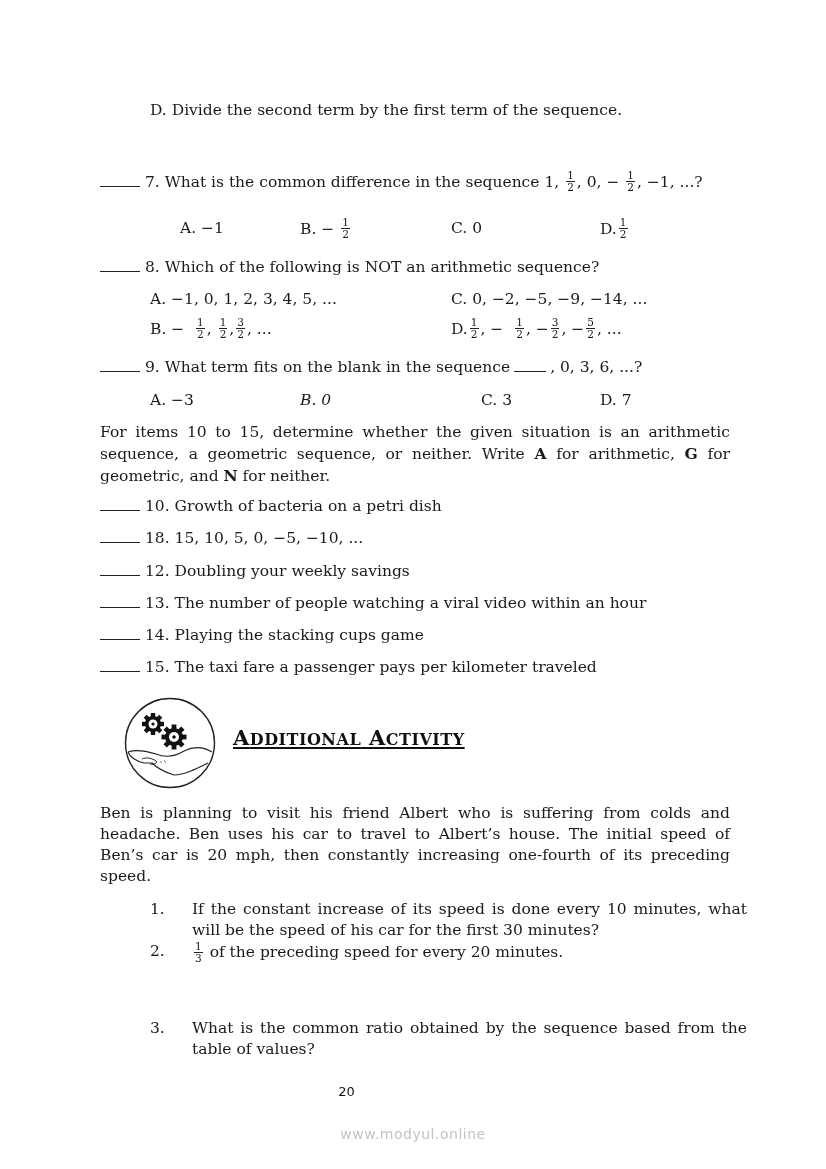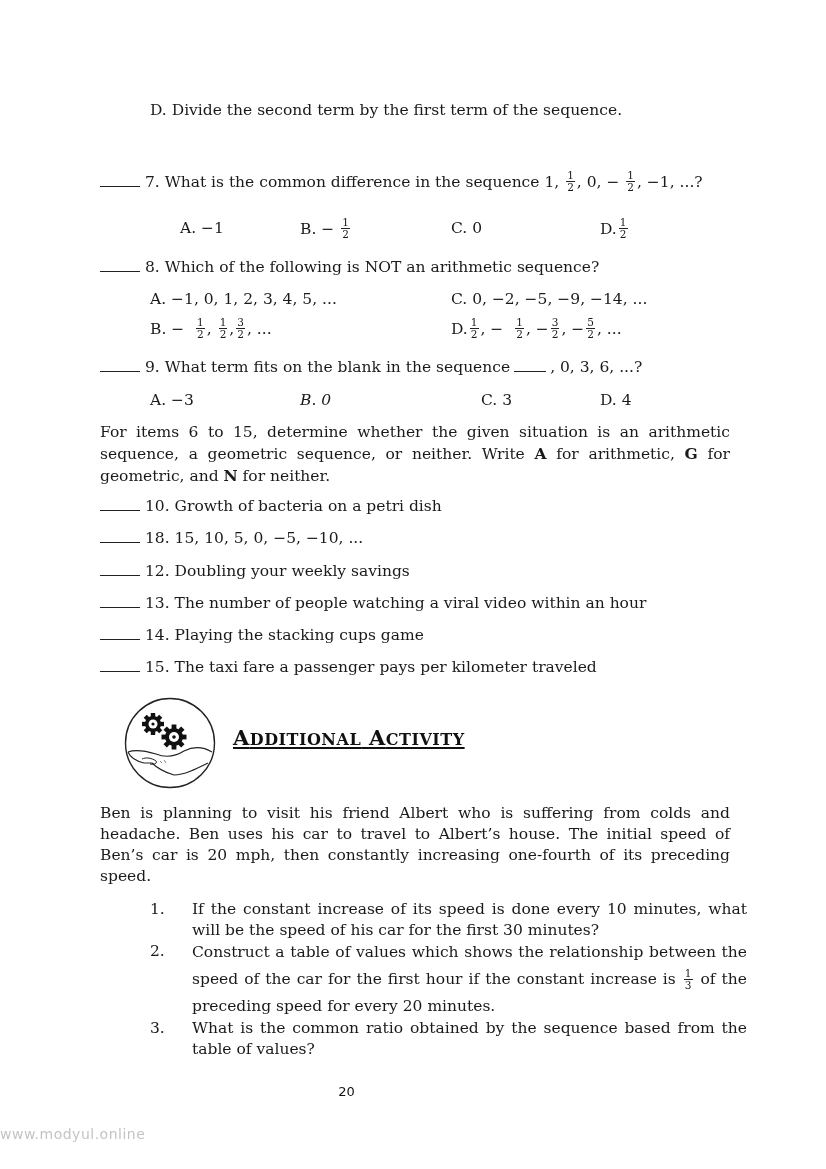--- a/index.html
+++ b/index.html
@@ -95,24 +95,24 @@
   <span>...</span>
 </div>
 
 <div class="abs txt" style="left:100px; top:357px;">
   <span class="blank"></span><span>9.</span>
   <span>What term fits on the blank in the sequence</span><span class="blank-sm"></span><span>, 0, 3, 6, ...?</span>
 </div>
 <div class="abs txt" style="left:150px; top:390px;">A. −3</div>
 <div class="abs txt" style="left:300px; top:390px;font-style:italic;">B. 0</div>
 <div class="abs txt" style="left:451px; top:390px;margin-left:30px;">C. 3</div>
-<div class="abs txt" style="left:600px; top:390px;">D. 4</div>
+<div class="abs txt" style="left:600px; top:390px;">D. 7</div>
 
 <div class="abs para" style="left:100px; top:422px; width:630px;">
-  <span>For items 6 to 15, determine whether the given situation is an arithmetic sequence, a geometric sequence, or neither. Write </span><b>A</b><span> for arithmetic, </span><b>G</b><span> for geometric, and </span><b>N</b><span> for neither.</span>
+  <span>For items 10 to 15, determine whether the given situation is an arithmetic sequence, a geometric sequence, or neither. Write </span><b>A</b><span> for arithmetic, </span><b>G</b><span> for geometric, and </span><b>N</b><span> for neither.</span>
 </div>
 
 <div class="abs txt" style="left:100px; top:496px;">
   <span class="blank"></span><span>10.</span> <span>Growth of bacteria on a petri dish</span>
 </div>
 <div class="abs txt" style="left:100px; top:528px;">
   <span class="blank"></span><span>18.</span> <span>15, 10, 5, 0, −5, −10, ...</span>
 </div>
 <div class="abs txt" style="left:100px; top:561px;">
   <span class="blank"></span><span>12.</span> <span>Doubling your weekly savings</span>
@@ -167,26 +167,26 @@
 </div>
 
 <div class="abs para" style="left:100px; top:803px; width:630px;">Ben is planning to visit his friend Albert who is suffering from colds and headache. Ben uses his car to travel to Albert’s house. The initial speed of Ben’s car is 20 mph, then constantly increasing one-fourth of its preceding speed.</div>
 
 <div class="ol-item" style="left:150px; top:899px; width:581px; height:42px;">
   <span class="ol-num">1.</span>
   <span class="ol-text">If the constant increase of its speed is done every 10 minutes, what will be the speed of his car for the first 30 minutes?</span>
 </div>
 <div class="ol-item" style="left:150px; top:941px; width:581px; height:76px;">
   <span class="ol-num">2.</span>
-  <span class="ol-text" style="line-height:27px; top:-2px;"><span>Construct a table of values which shows the relationship between the speed of the car for the first hour if the constant increase is</span>
+  <span class="ol-text" style="line-height:27px; top:-2px;">
     <span class="frac">
         <span class="num">1</span>
         <span class="den">3</span>
       </span>
     <span>of the preceding speed for every 20 minutes.</span></span>
 </div>
 <div class="ol-item" style="left:150px; top:1018px; width:581px; height:42px;">
   <span class="ol-num">3.</span>
   <span class="ol-text">What is the common ratio obtained by the sequence based from the table of values?</span>
 </div>
 
 <div class="abs pageno" style="left:0; width:693px; top:1084px; text-align:center;">20</div>
-<div class="abs watermark" style="left:0; width:826px; top:1126px; ">www.modyul.online</div>
+<div class="abs watermark" style="left:0; width:826px; top:1126px; text-align:center;">www.modyul.online</div>
 
 </body></html>

